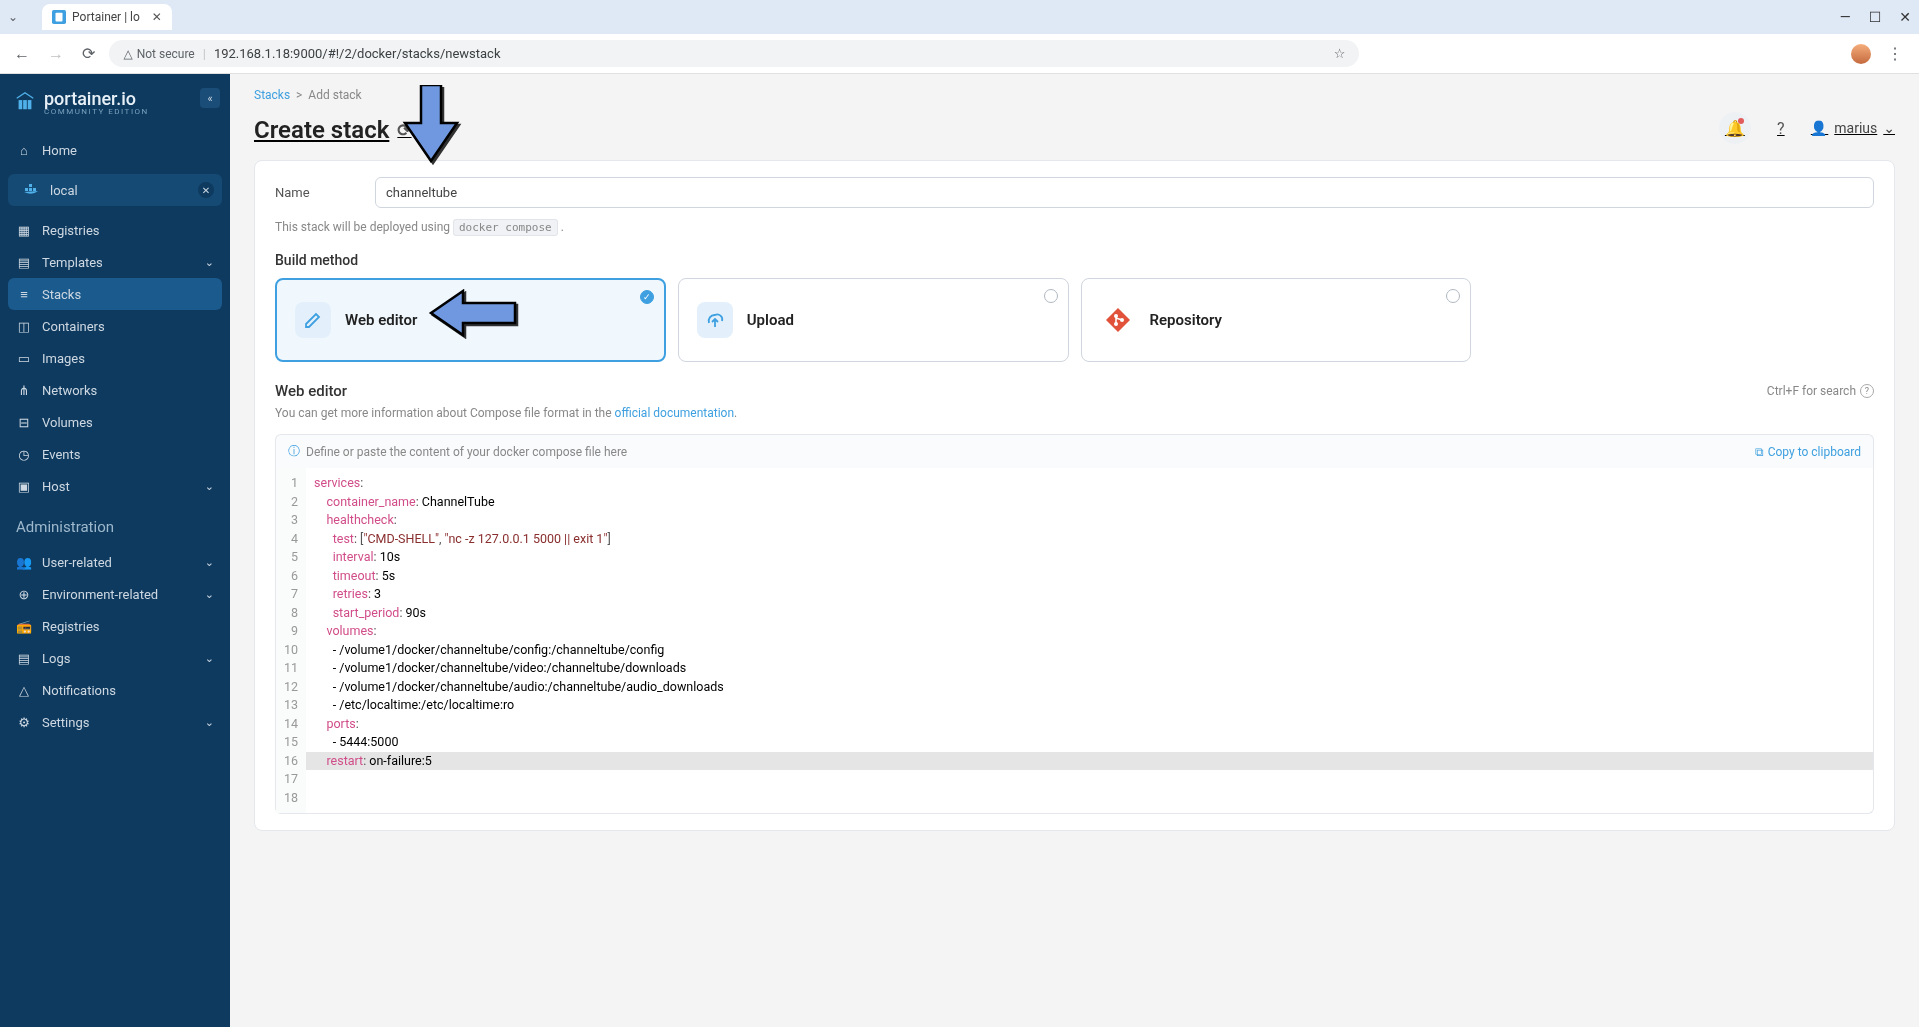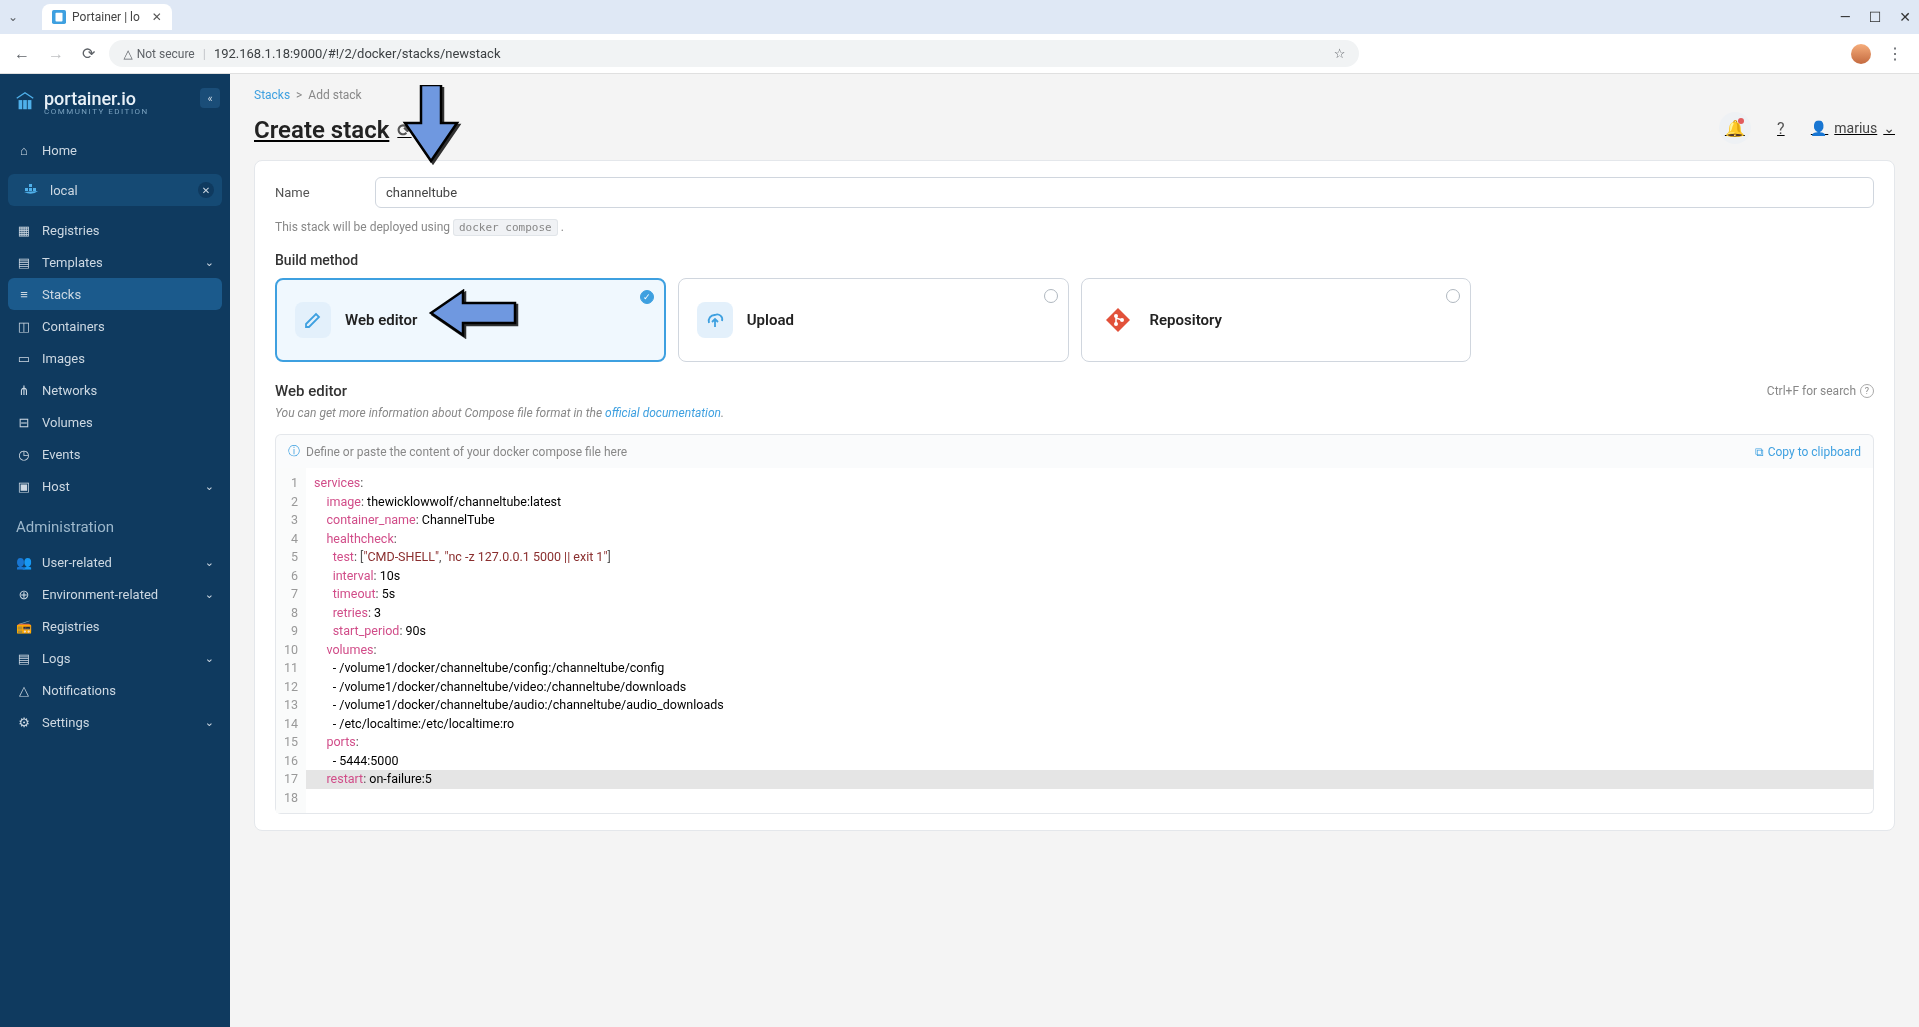--- a/index.html
+++ b/index.html
@@ -65,21 +65,21 @@
 .method-card { border: 1px solid #d0d6de; border-radius: 8px; padding: 22px 18px; display: flex; align-items: center; gap: 14px; position: relative; cursor: pointer; background: #fff; }
 .method-card.selected { border: 2px solid #3ea0e0; background: #f0f8fe; }
 .method-card .radio { position: absolute; top: 10px; right: 10px; width: 14px; height: 14px; border: 1.5px solid #b0b8c0; border-radius: 50%; }
 .method-card.selected .radio { background: #3ea0e0; border-color: #3ea0e0; display:flex; align-items:center; justify-content:center; color:#fff; font-size:9px;}
 .method-card .micon { width: 36px; height: 36px; border-radius: 8px; display: flex; align-items: center; justify-content: center; font-size: 18px; }
 .method-card .mtitle { font-size: 15px; font-weight: 600; color: #222; }
 
 .editor-header { display: flex; align-items: center; margin-top: 20px; }
 .editor-title { font-size: 15px; font-weight: 500; color: #333; }
 .editor-hint { margin-left: auto; font-size: 12px; color: #888; display:flex; align-items:center; gap:4px;}
-.editor-desc { font-size: 12px; color: #888; margin-top: 6px; font-style: italic; }
+.editor-desc { font-size: 12px; color: #888; margin-top: 6px; }
 .editor-desc a { color: #3ea0e0; text-decoration: none; }
 
 .editor-toolbar { display: flex; align-items: center; margin-top: 14px; background: #fafbfc; border: 1px solid #e4e7eb; border-bottom: none; border-radius: 6px 6px 0 0; padding: 8px 12px; font-size: 12px; color: #888; }
 .editor-toolbar .left { display:flex; align-items:center; gap:6px;}
 .editor-toolbar .copy-btn { margin-left: auto; color: #3ea0e0; display:flex; align-items:center; gap:4px; cursor:pointer;}
 
 .code-editor { border: 1px solid #e4e7eb; border-top: none; border-radius: 0 0 6px 6px; background: #fff; font-family: "Menlo", "Consolas", monospace; font-size: 12.5px; display: flex; }
 .gutter { background: #fafbfb; padding: 6px 0; text-align: right; color: #999; user-select: none; }
 .gutter div { padding: 0 8px; line-height: 18.5px; }
 .code-lines { padding: 6px 0; flex: 1; }
@@ -371,21 +371,20 @@
             <div>12</div>
             <div>13</div>
             <div>14</div>
             <div>15</div>
             <div>16</div>
             <div>17</div>
             <div>18</div>
           </div>
         <div class="code-lines" id="code-lines">
             <div><span class="k-key">services</span><span class="k-punc">:</span></div>
-            <div><span class="">    </span><span class="k-key">image</span><span class="k-punc">: </span><span class="">thewicklowwolf/channeltube:latest</span></div>
             <div><span class="">    </span><span class="k-key">container_name</span><span class="k-punc">: </span><span class="">ChannelTube</span></div>
             <div><span class="">    </span><span class="k-key">healthcheck</span><span class="k-punc">:</span></div>
             <div><span class="">      </span><span class="k-key">test</span><span class="k-punc">: [</span><span class="k-str">"CMD-SHELL"</span><span class="k-punc">, </span><span class="k-str">"nc -z 127.0.0.1 5000 || exit 1"</span><span class="k-punc">]</span></div>
             <div><span class="">      </span><span class="k-key">interval</span><span class="k-punc">: </span><span class="">10s</span></div>
             <div><span class="">      </span><span class="k-key">timeout</span><span class="k-punc">: </span><span class="">5s</span></div>
             <div><span class="">      </span><span class="k-key">retries</span><span class="k-punc">: </span><span class="">3</span></div>
             <div><span class="">      </span><span class="k-key">start_period</span><span class="k-punc">: </span><span class="">90s</span></div>
             <div><span class="">    </span><span class="k-key">volumes</span><span class="k-punc">:</span></div>
             <div><span class="">      - /volume1/docker/channeltube/config:/channeltube/config</span></div>
             <div><span class="">      - /volume1/docker/channeltube/video:/channeltube/downloads</span></div>

